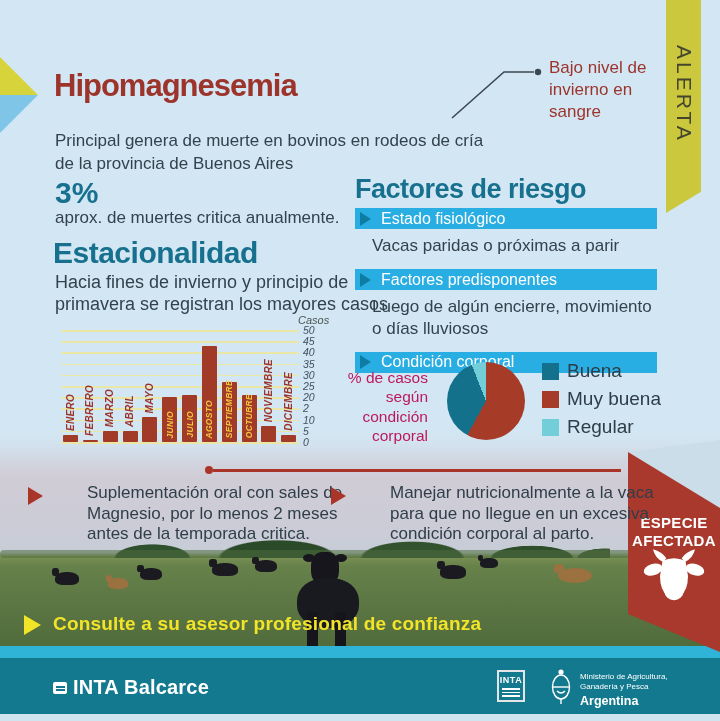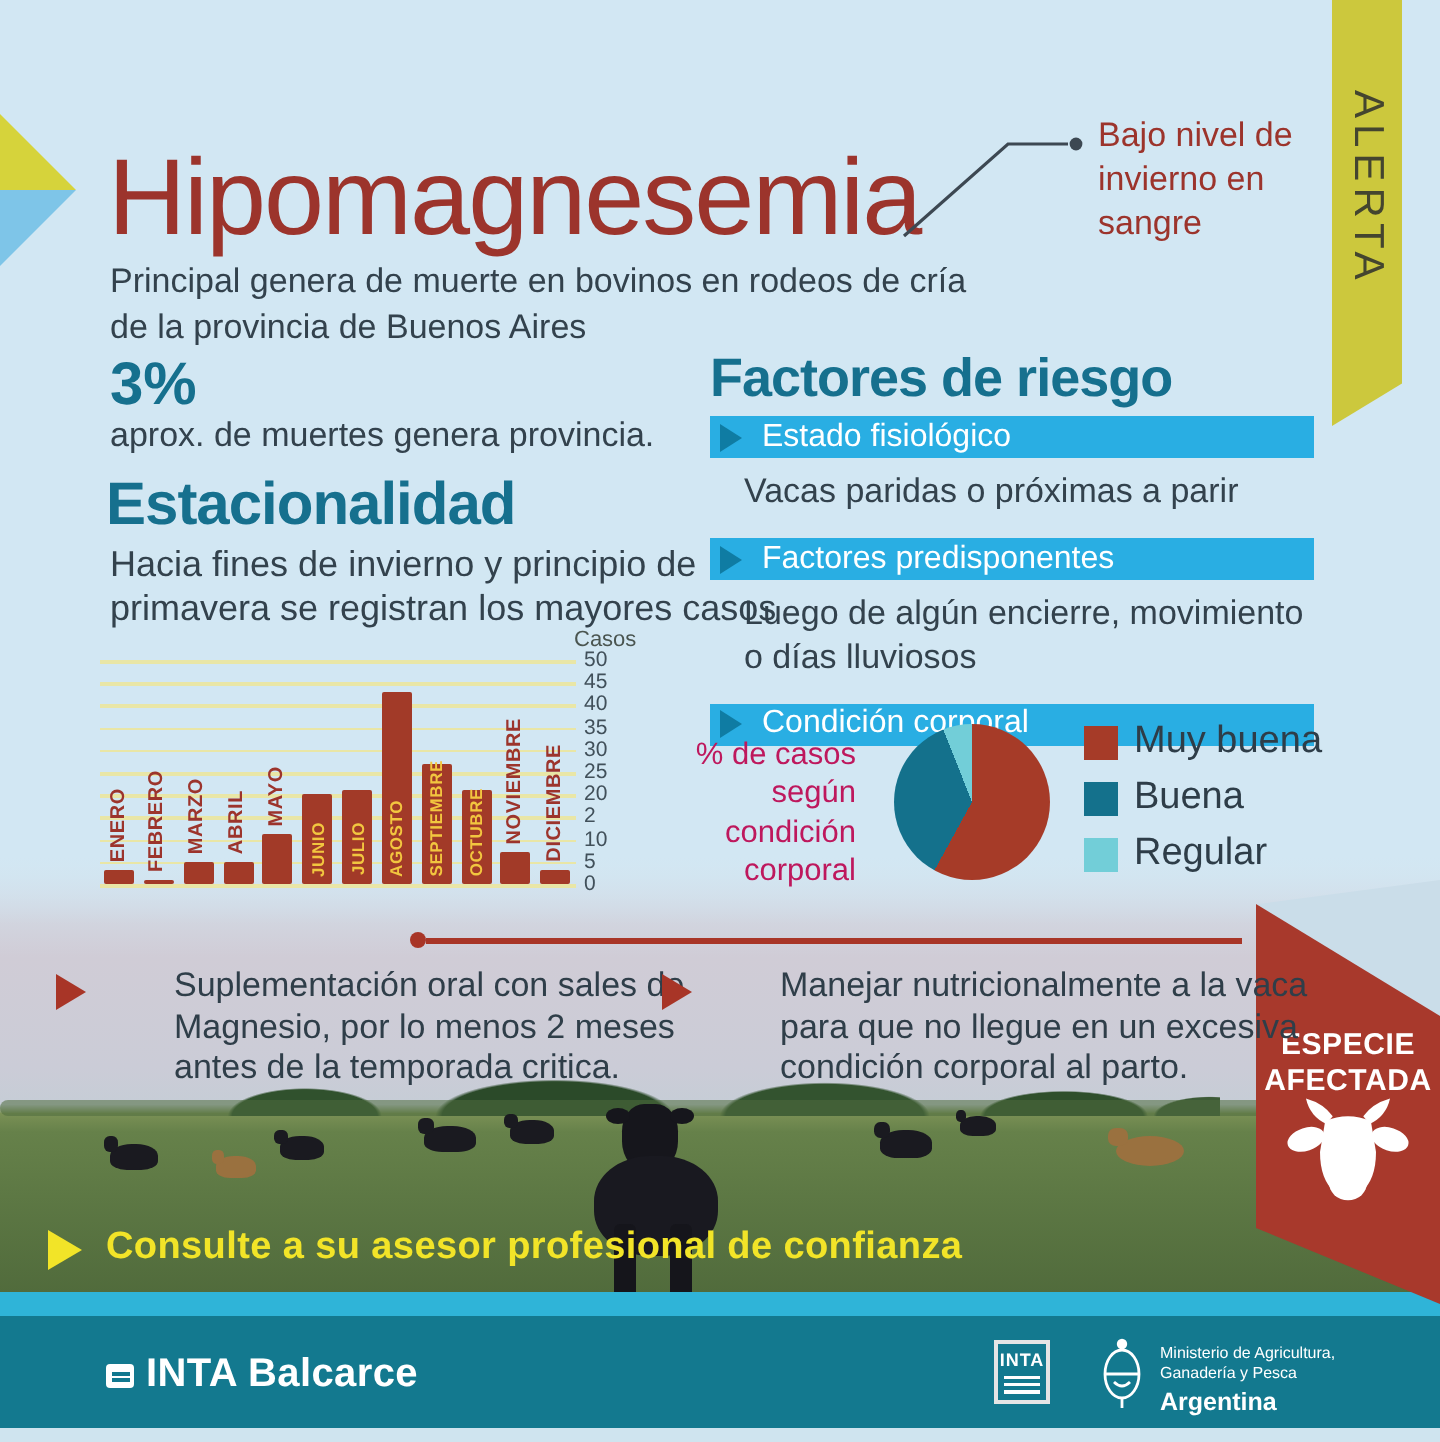--- a/index.html
+++ b/index.html
@@ -32,33 +32,33 @@
 
   
   .left-arrow{position:absolute;left:0;top:57px;width:38px;height:76px;z-index:3;}
   .left-arrow .ya{position:absolute;inset:0;background:#d6d33b;clip-path:polygon(0 0,100% 50%,0 50%);}
   .left-arrow .ba{position:absolute;inset:0;background:#7ec5e8;clip-path:polygon(0 50%,100% 50%,0 100%);}
   .alerta{position:absolute;left:666px;top:0;width:35px;height:213px;background:#ccc83d;z-index:3;
     clip-path:polygon(0 0,100% 0,100% 90%,0 100%);display:flex;align-items:center;justify-content:center;}
   .alerta span{writing-mode:vertical-rl;font-size:21px;letter-spacing:3px;color:#44452f;font-weight:500;padding-bottom:26px;}
 
   
-  .title{position:absolute;left:54px;top:68px;font-size:54px;font-weight:400;color:#9c342c;letter-spacing:-1px;z-index:4;}
+  .title{position:absolute;left:54px;top:68px;font-size:31px;font-weight:700;color:#9c342c;letter-spacing:-1px;z-index:4;}
   .subtitle{position:absolute;left:55px;top:130px;width:432px;font-size:17px;line-height:1.35;color:#33424d;z-index:4;}
   .callout-line{position:absolute;left:448px;top:60px;z-index:4;}
   .callout-text{position:absolute;left:549px;top:57px;width:105px;font-size:17px;line-height:1.28;color:#9c342c;z-index:4;}
 
   
   .stat-value{position:absolute;left:55px;top:176px;font-size:30px;font-weight:800;color:#16708e;z-index:4;}
   .stat-caption{position:absolute;left:55px;top:208px;font-size:17px;color:#33424d;z-index:4;}
   .season-title{position:absolute;left:53px;top:236px;font-size:30px;font-weight:800;color:#16708e;letter-spacing:-.5px;z-index:4;}
   .season-desc{position:absolute;left:55px;top:272px;width:335px;font-size:18px;line-height:1.22;color:#33424d;z-index:4;}
 
   
-  .chart{position:absolute;left:47px;top:316px;width:280px;height:132px;z-index:4;}
+  .chart{position:absolute;left:58px;top:316px;width:280px;height:132px;z-index:4;font-style:italic;}
   .chart .ylab{position:absolute;left:240px;top:-2px;font-size:11px;color:#4a5550;}
   .chart .plot{position:absolute;left:3px;top:14px;width:238px;height:112px;}
   .gridline{position:absolute;left:0;width:238px;height:1.5px;background:#e9e6a6;}
   .tick{position:absolute;left:245px;font-size:10.5px;color:#41505a;}
   .bar-col{position:absolute;bottom:0;width:15px;height:100%;}
   .bar{position:absolute;bottom:0;left:0;width:15px;background:#a23a28;border-radius:1px;}
   .bar-label{position:absolute;left:50%;transform:translateX(-50%) rotate(180deg);writing-mode:vertical-rl;
     font-weight:700;white-space:nowrap;line-height:1;}
   .bar-label.outside{font-size:10px;color:#9c342c;letter-spacing:.3px;}
   .bar-label.inside{font-size:8.5px;color:#f2c63f;letter-spacing:.3px;}
@@ -150,21 +150,21 @@
 
   <div class="title">Hipomagnesemia</div>
   <div class="subtitle">Principal genera de muerte en bovinos en rodeos de cría de la provincia de Buenos Aires</div>
   <svg class="callout-line" width="100" height="62">
     <path d="M4,58 L56,12 H86" stroke="#3d4852" stroke-width="1.6" fill="none"></path>
     <circle cx="90" cy="12" r="3.2" fill="#3d4852"></circle>
   </svg>
   <div class="callout-text">Bajo nivel de invierno en sangre</div>
 
   <div class="stat-value">3%</div>
-  <div class="stat-caption">aprox. de muertes genera provincia.</div>
+  <div class="stat-caption">aprox. de muertes critica anualmente.</div>
   <div class="season-title">Estacionalidad</div>
   <div class="season-desc">Hacia fines de invierno y principio de primavera se registran los mayores casos</div>
 
   <div class="chart">
     <div class="ylab">Casos</div>
     <div class="plot">
         <div class="gridline" style="top:112px"></div>
         <div class="gridline" style="top:100.8px"></div>
         <div class="gridline" style="top:89.6px"></div>
         <div class="gridline" style="top:78.4px"></div>
@@ -254,26 +254,26 @@
       <div class="risk-bar">
        <div class="risk-arrow"></div>
        <div class="risk-bar-label">Condición corporal</div>
      </div>
     </div>
 
   <div class="pie-caption">% de casos según condición corporal</div>
   <div class="pie" style="background: conic-gradient(rgb(166, 59, 40) 0%, rgb(166, 59, 40) 58%, rgb(20, 113, 140) 58%, rgb(20, 113, 140) 94%, rgb(114, 206, 216) 94%, rgb(114, 206, 216) 100%);"></div>
   <div class="legend">
       <div class="legend-row">
+       <span class="legend-swatch" style="background:#14718c"></span>
+       <span class="legend-label">Buena</span>
+     </div>
+      <div class="legend-row">
        <span class="legend-swatch" style="background:#a63b28"></span>
        <span class="legend-label">Muy buena</span>
-     </div>
-      <div class="legend-row">
-       <span class="legend-swatch" style="background:#14718c"></span>
-       <span class="legend-label">Buena</span>
      </div>
       <div class="legend-row">
        <span class="legend-swatch" style="background:#72ced8"></span>
        <span class="legend-label">Regular</span>
      </div>
     </div>
 
   <div class="prev-dot"></div>
   <div class="prev-line"></div>
   <div class="bullet-tri" style="left:28px;top:487px;"></div>

